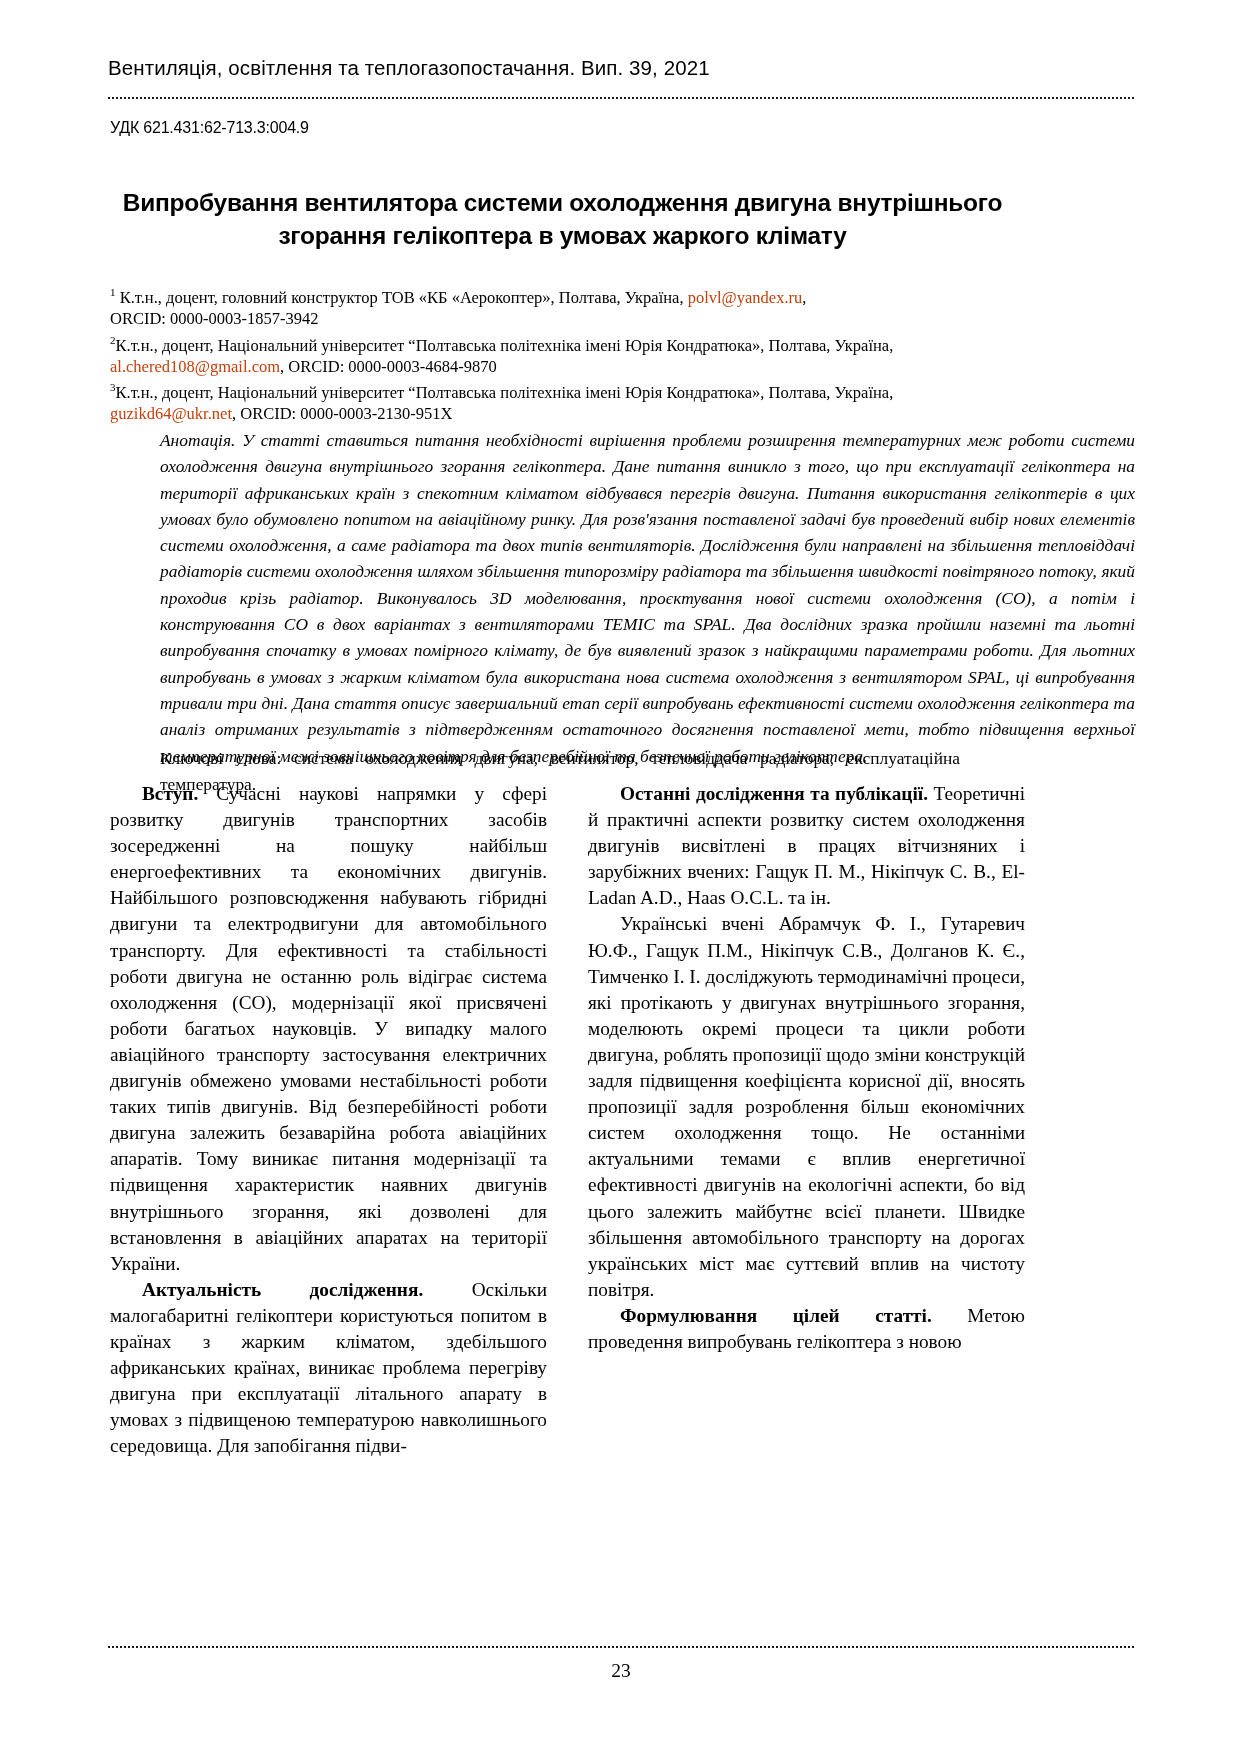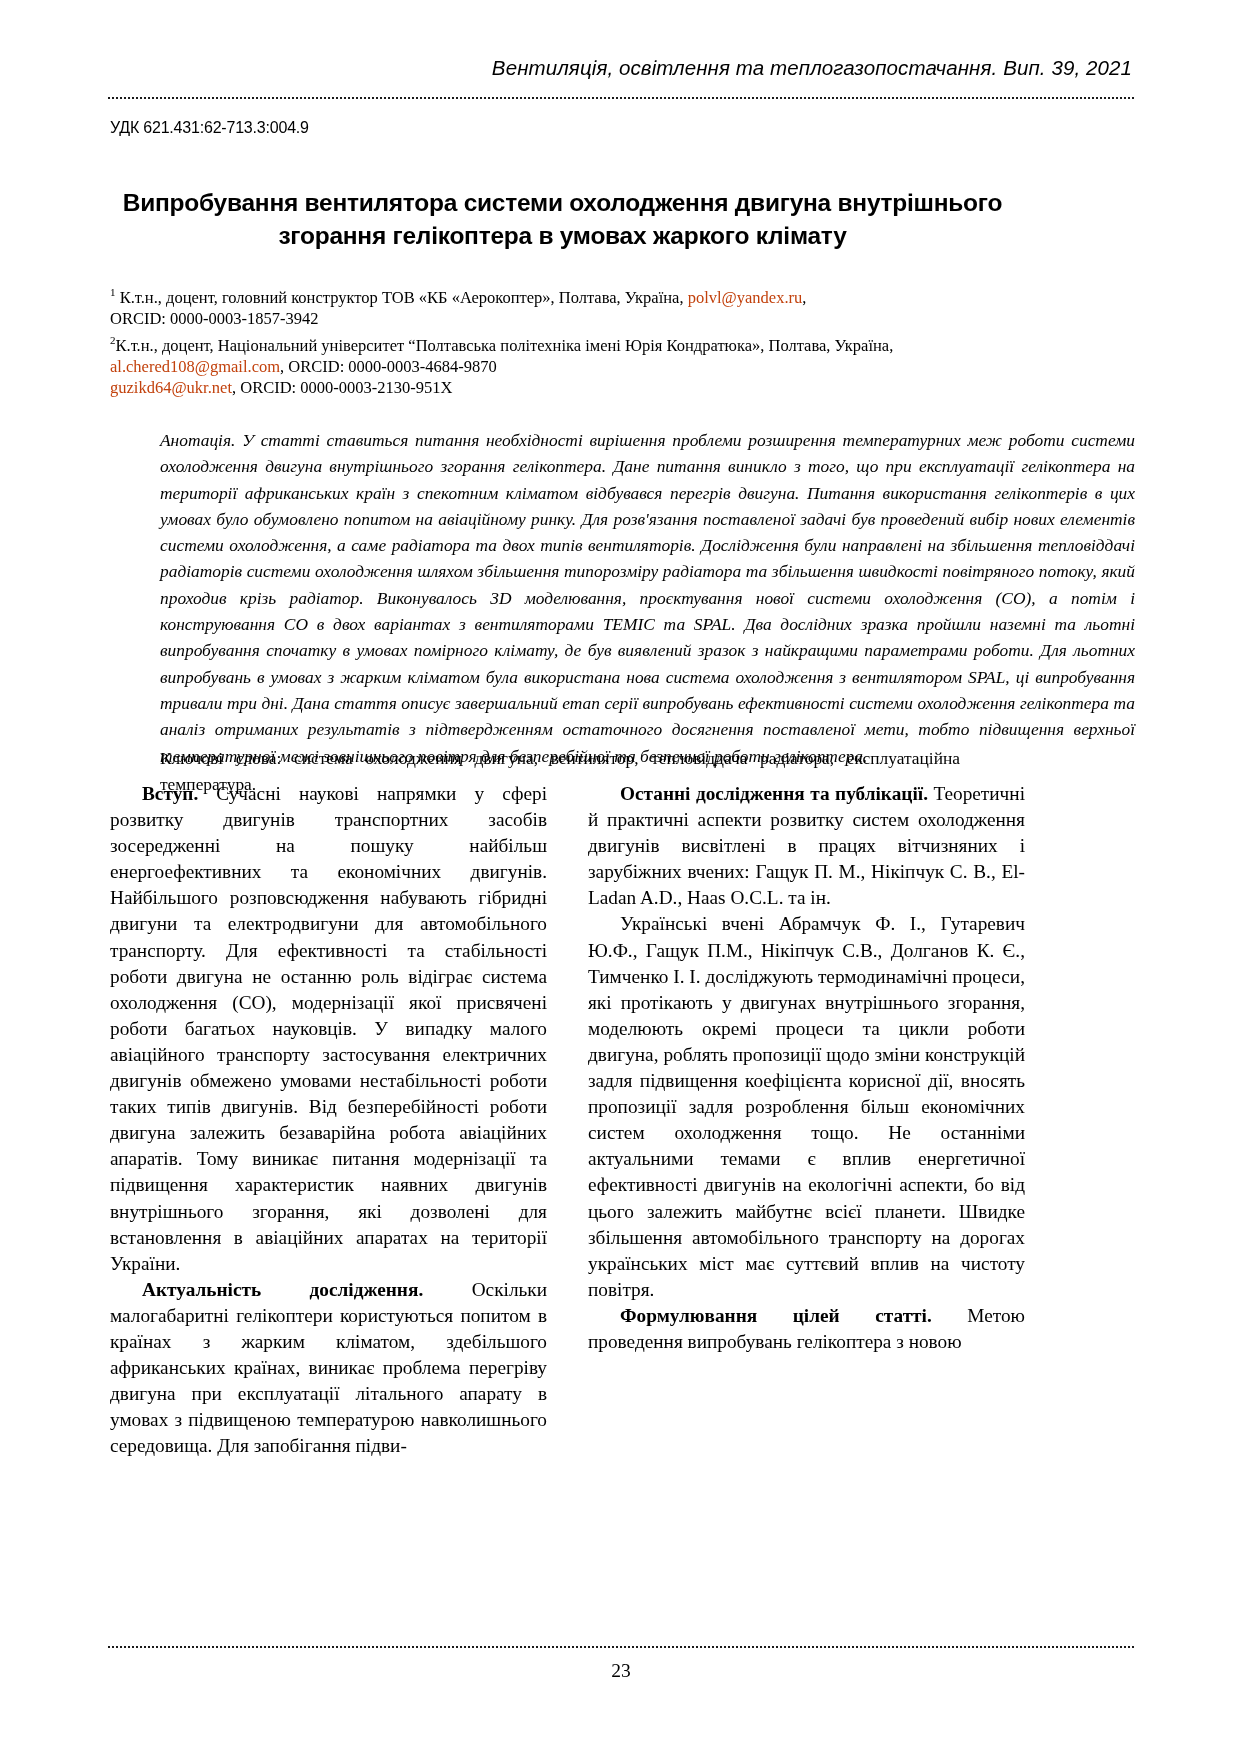--- a/index.html
+++ b/index.html
@@ -24,23 +24,22 @@
     box-sizing: border-box;
     padding: 0;
   }
 
   
   .runhead {
     position: absolute;
     left: 108px;
     top: 56px;
     width: 1024px;
-    text-align: right;
-    font-family: "Liberation Sans", "DejaVu Sans", sans-serif;
-    font-style: italic;
+    text-align: left;
+    font-family: "Liberation Sans", "DejaVu Sans", sans-serif;
     font-size: 20.5px;
     letter-spacing: 0.1px;
     white-space: nowrap;
   }
   .rule-top {
     position: absolute;
     left: 108px;
     top: 97px;
     width: 1026px;
     height: 0;
@@ -185,20 +184,23 @@
       <sup>1</sup><span> К.т.н., доцент, головний конструктор ТОВ «КБ «Аерокоптер», Полтава, Україна, </span><span class="lnk">polvl@yandex.ru</span><span>,</span>
     </p>
     <p class="affil">ORCID: 0000-0003-1857-3942</p>
     <p class="affil">
       <sup>2</sup><span>К.т.н., доцент, Національний університет “Полтавська політехніка імені Юрія Кондратюка», Полтава, Україна,</span>
     </p>
     <p class="affil">
       <span class="lnk">al.chered108@gmail.com</span><span>, ORCID: 0000-0003-4684-9870</span>
     </p>
     <p class="affil">
+      <sup>3</sup><span>К.т.н., доцент, Національний університет “Полтавська політехніка імені Юрія Кондратюка», Полтава, Україна,</span>
+    </p>
+    <p class="affil">
       <span class="lnk">guzikd64@ukr.net</span><span>, ORCID: 0000-0003-2130-951X</span>
     </p>
   </div>
 
   <div class="abstract">
     <span>Анотація.</span><span> У статті ставиться питання необхідності вирішення проблеми розширення температурних меж роботи системи охолодження двигуна внутрішнього згорання гелікоптера. Дане питання виникло з того, що при експлуатації гелікоптера на території африканських країн з спекотним кліматом відбувався перегрів двигуна. Питання використання гелікоптерів в цих умовах було обумовлено попитом на авіаційному ринку. Для розв'язання поставленої задачі був проведений вибір нових елементів системи охолодження, а саме радіатора та двох типів вентиляторів. Дослідження були направлені на збільшення тепловіддачі радіаторів системи охолодження шляхом збільшення типорозміру радіатора та збільшення швидкості повітряного потоку, який проходив крізь радіатор. Виконувалось 3D моделювання, проєктування нової системи охолодження (СО), а потім і конструювання СО в двох варіантах з вентиляторами TEMIC та SPAL. Два дослідних зразка пройшли наземні та льотні випробування спочатку в умовах помірного клімату, де був виявлений зразок з найкращими параметрами роботи. Для льотних випробувань в умовах з жарким кліматом була використана нова система охолодження з вентилятором SPAL, ці випробування тривали три дні. Дана стаття описує завершальний етап серії випробувань ефективності системи охолодження гелікоптера та аналіз отриманих результатів з підтвердженням остаточного досягнення поставленої мети, тобто підвищення верхньої температурної межі зовнішнього повітря для безперебійної та безпечної роботи гелікоптера.</span>
   </div>
 
   <div class="keywords">
     <span>Ключові слова:</span><span> система охолодження двигуна, вентилятор, тепловіддача радіатора, експлуатаційна температура.</span>

